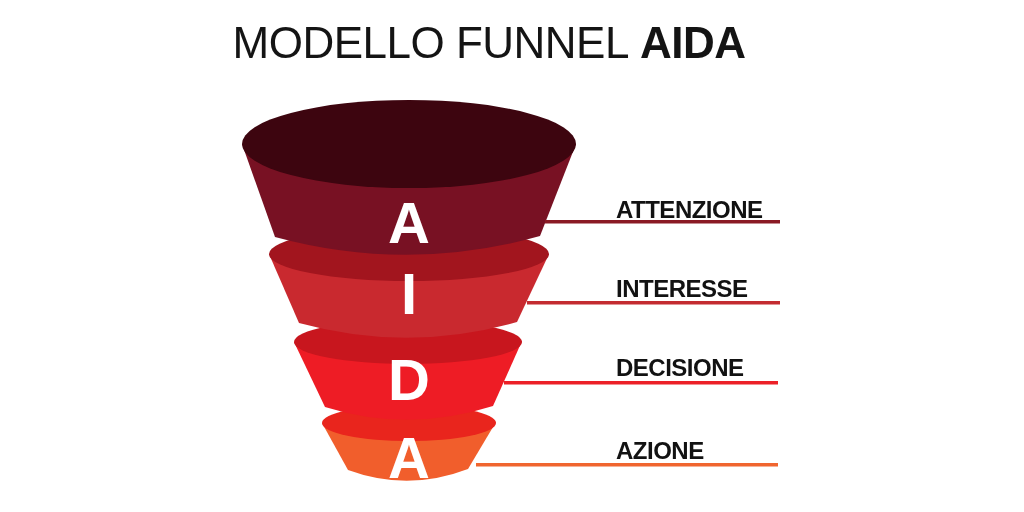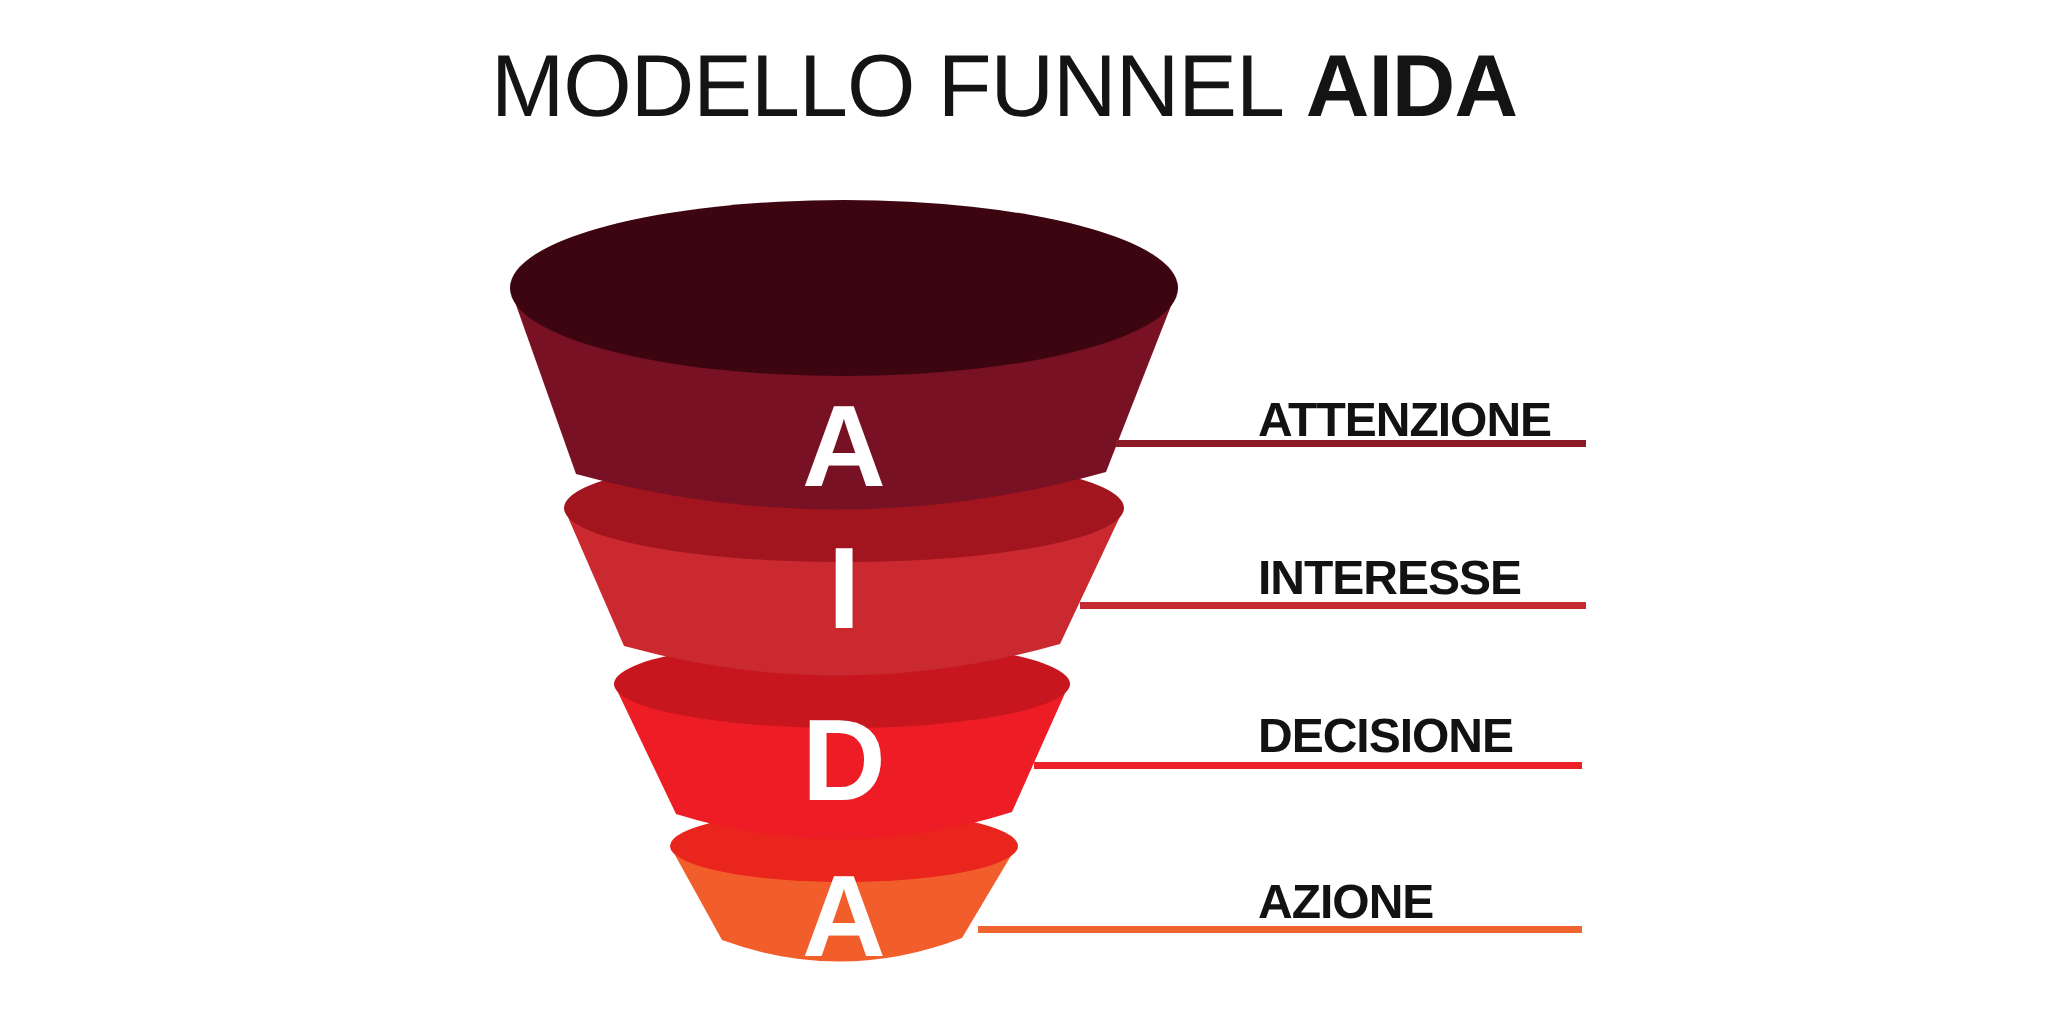--- a/index.html
+++ b/index.html
@@ -7,21 +7,20 @@
     padding: 0;
     background: #ffffff;
   }
   .canvas {
     position: relative;
     width: 856px;
     height: 512px;
     background: #ffffff;
     overflow: hidden;
     font-family: "Liberation Sans", sans-serif;
-    padding-left: 13px;
   }
   svg text {
     font-family: "Liberation Sans", sans-serif;
   }
   .page-title {
     font-size: 44px;
     letter-spacing: -0.5px;
   }
   .title-reg { font-weight: 400; }
   .title-bold { font-weight: 700; }

